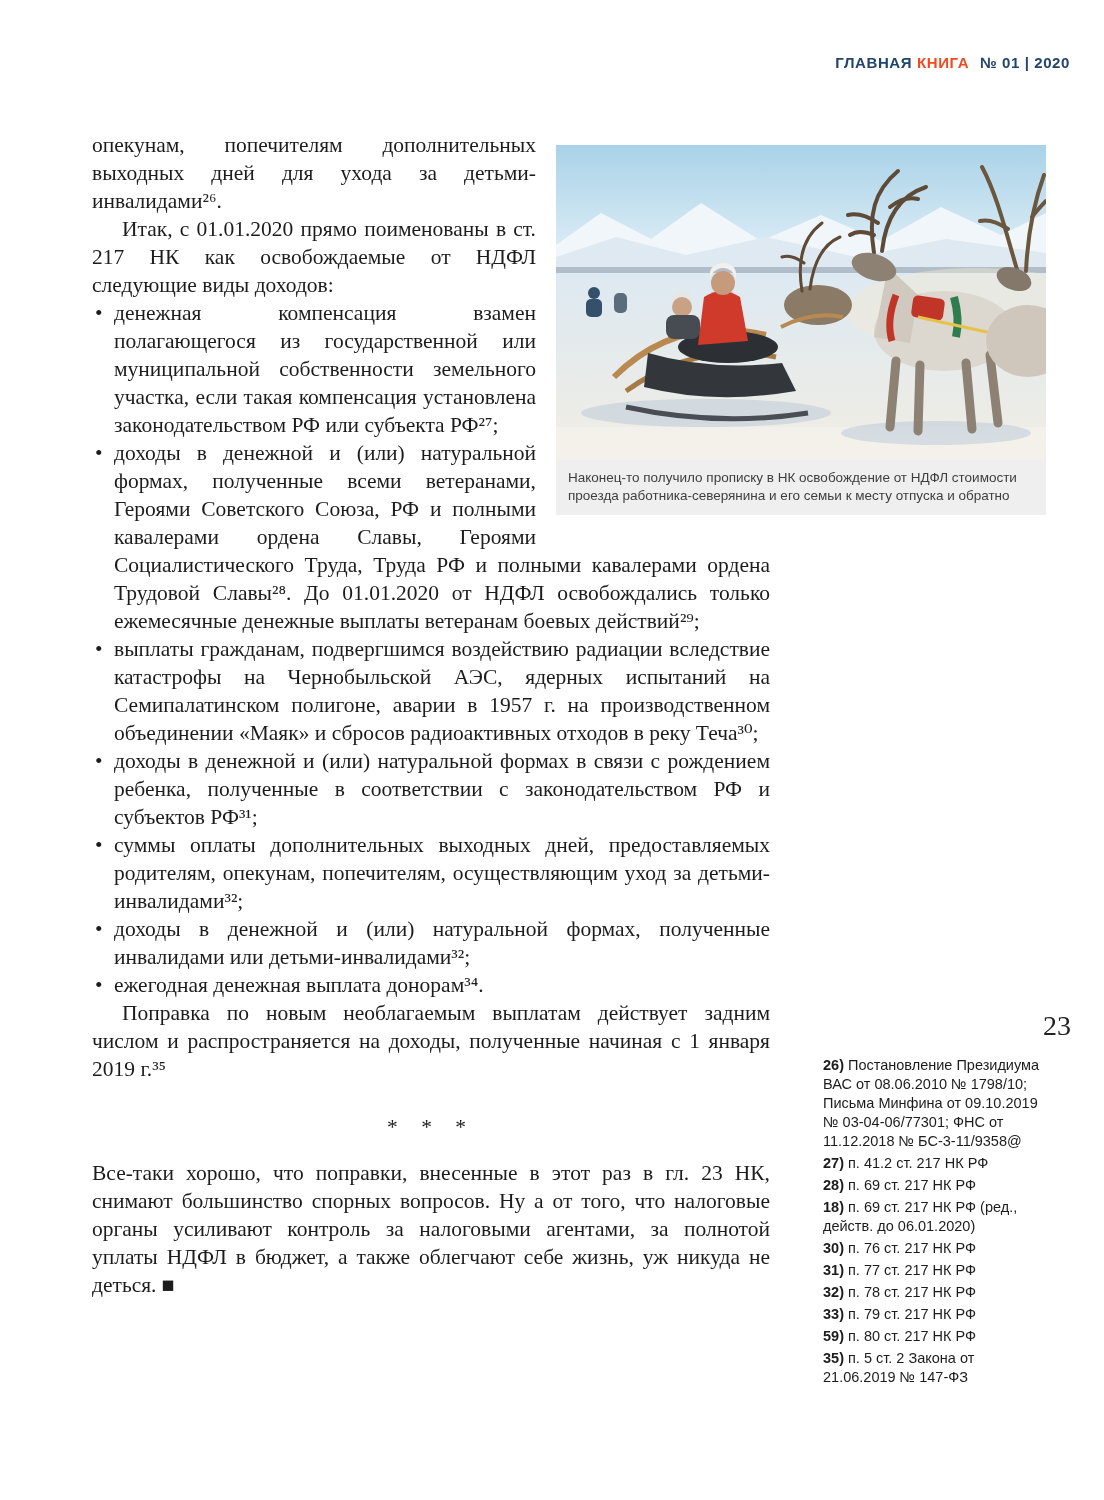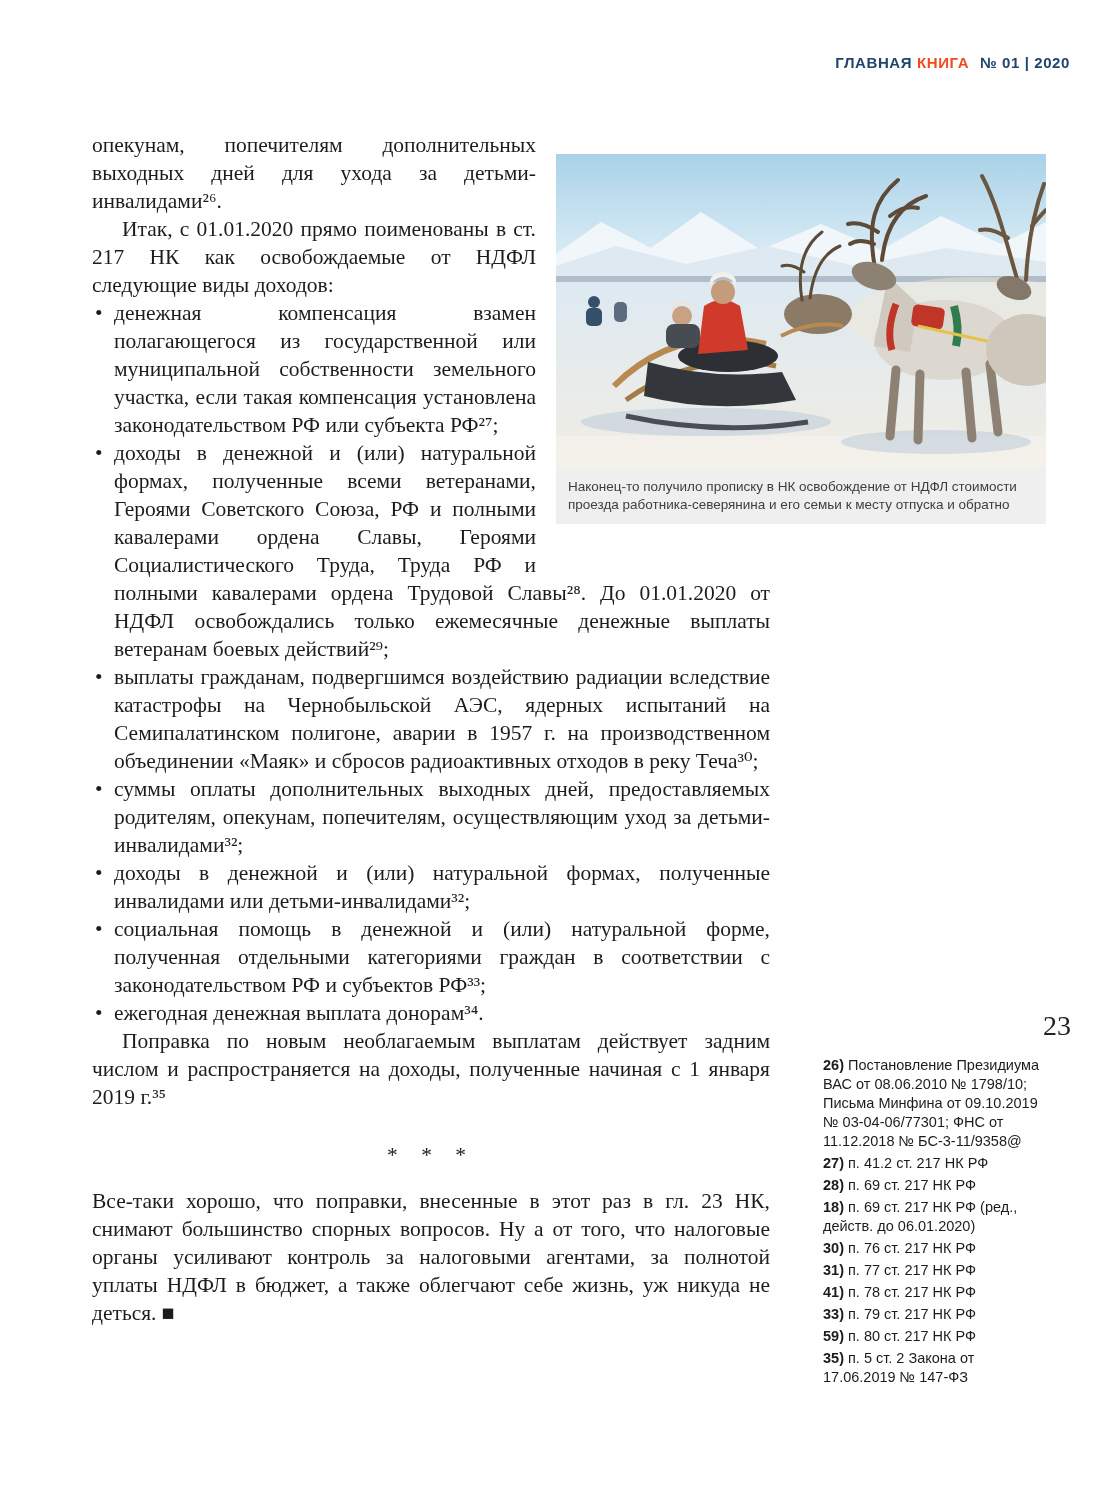--- a/index.html
+++ b/index.html
@@ -30,21 +30,21 @@
     font-size:21.5px; line-height:28px;
     text-align:justify;
   }
   .main p { margin:0; }
   .indent { text-indent:30px; }
 
   
   .figure {
     float:right;
     width:490px;
-    margin:23px -276px 30px 20px;
+    margin:14px -276px 30px 20px;
   }
   .photo { display:block; width:490px; height:315px; }
   .caption {
     background:#eeefee;
     padding:9px 12px 10px 12px;
     font-family:"Liberation Sans", "DejaVu Sans", sans-serif;
     font-size:13.5px; line-height:18px;
     color:#3e3e3e;
     text-align:left;
   }
@@ -180,41 +180,41 @@
       <div class="caption">Наконец-то получило прописку в НК освобождение от НДФЛ стоимости проезда работника-северянина и его семьи к месту отпуска и обратно</div>
     </div>
 
     <p>опекунам, попечителям дополнительных выходных дней для ухода за детьми-инвалидами²⁶.</p>
     <p class="indent">Итак, с 01.01.2020 прямо поименованы в ст. 217 НК как освобождаемые от НДФЛ следующие виды доходов:</p>
 
     <ul class="bullets">
       <li>денежная компенсация взамен полагающегося из государственной или муниципальной собственности земельного участка, если такая компенсация установлена законодательством РФ или субъекта РФ²⁷;</li>
       <li>доходы в денежной и (или) натуральной формах, полученные всеми ветеранами, Героями Советского Союза, РФ и полными кавалерами ордена Славы, Героями Социалистического Труда, Труда РФ и полными кавалерами ордена Трудовой Славы²⁸. До 01.01.2020 от НДФЛ освобождались только ежемесячные денежные выплаты ветеранам боевых действий²⁹;</li>
       <li>выплаты гражданам, подвергшимся воздействию радиации вследствие катастрофы на Чернобыльской АЭС, ядерных испытаний на Семипалатинском полигоне, аварии в 1957 г. на производственном объединении «Маяк» и сбросов радиоактивных отходов в реку Теча³⁰;</li>
+      <li>доходы в денежной и (или) натуральной формах в связи с рождением ребенка, полученные в соответствии с законодательством РФ и субъектов РФ³¹;</li>
       <li>суммы оплаты дополнительных выходных дней, предоставляемых родителям, опекунам, попечителям, осуществляющим уход за детьми-инвалидами³²;</li>
       <li>доходы в денежной и (или) натуральной формах, полученные инвалидами или детьми-инвалидами³²;</li>
-      <li>социальная помощь в денежной и (или) натуральной форме, полученная отдельными категориями граждан в соответствии с законодательством РФ и субъектов РФ³³;</li>
       <li>ежегодная денежная выплата донорам³⁴.</li>
     </ul>
 
     <p class="indent">Поправка по новым необлагаемым выплатам действует задним числом и распространяется на доходы, полученные начиная с 1 января 2019 г.³⁵</p>
 
     <div class="sep">* * *</div>
 
     <p>Все-таки хорошо, что поправки, внесенные в этот раз в гл. 23 НК, снимают большинство спорных вопросов. Ну а от того, что налоговые органы усиливают контроль за налоговыми агентами, за полнотой уплаты НДФЛ в бюджет, а также облегчают себе жизнь, уж никуда не деться. ■</p>
   </div>
 
   <div class="footnotes">
     <div class="fn"><span class="fn-num">26)</span><span>Постановление Президиума ВАС от 08.06.2010 № 1798/10; Письма Минфина от 09.10.2019 № 03-04-06/77301; ФНС от 11.12.2018 № БС-3-11/9358@</span></div>
     <div class="fn"><span class="fn-num">27)</span><span>п. 41.2 ст. 217 НК РФ</span></div>
     <div class="fn"><span class="fn-num">28)</span><span>п. 69 ст. 217 НК РФ</span></div>
     <div class="fn"><span class="fn-num">18)</span><span>п. 69 ст. 217 НК РФ (ред., действ. до 06.01.2020)</span></div>
     <div class="fn"><span class="fn-num">30)</span><span>п. 76 ст. 217 НК РФ</span></div>
     <div class="fn"><span class="fn-num">31)</span><span>п. 77 ст. 217 НК РФ</span></div>
-    <div class="fn"><span class="fn-num">41)</span><span>п. 78 ст. 217 НК РФ</span></div>
+    <div class="fn"><span class="fn-num">32)</span><span>п. 78 ст. 217 НК РФ</span></div>
     <div class="fn"><span class="fn-num">33)</span><span>п. 79 ст. 217 НК РФ</span></div>
     <div class="fn"><span class="fn-num">59)</span><span>п. 80 ст. 217 НК РФ</span></div>
-    <div class="fn"><span class="fn-num">35)</span><span>п. 5 ст. 2 Закона от 17.06.2019 № 147-ФЗ</span></div>
+    <div class="fn"><span class="fn-num">35)</span><span>п. 5 ст. 2 Закона от 21.06.2019 № 147-ФЗ</span></div>
   </div>
 
   <div class="pagenum">23</div>
 
 </div>
 
 </body></html>

